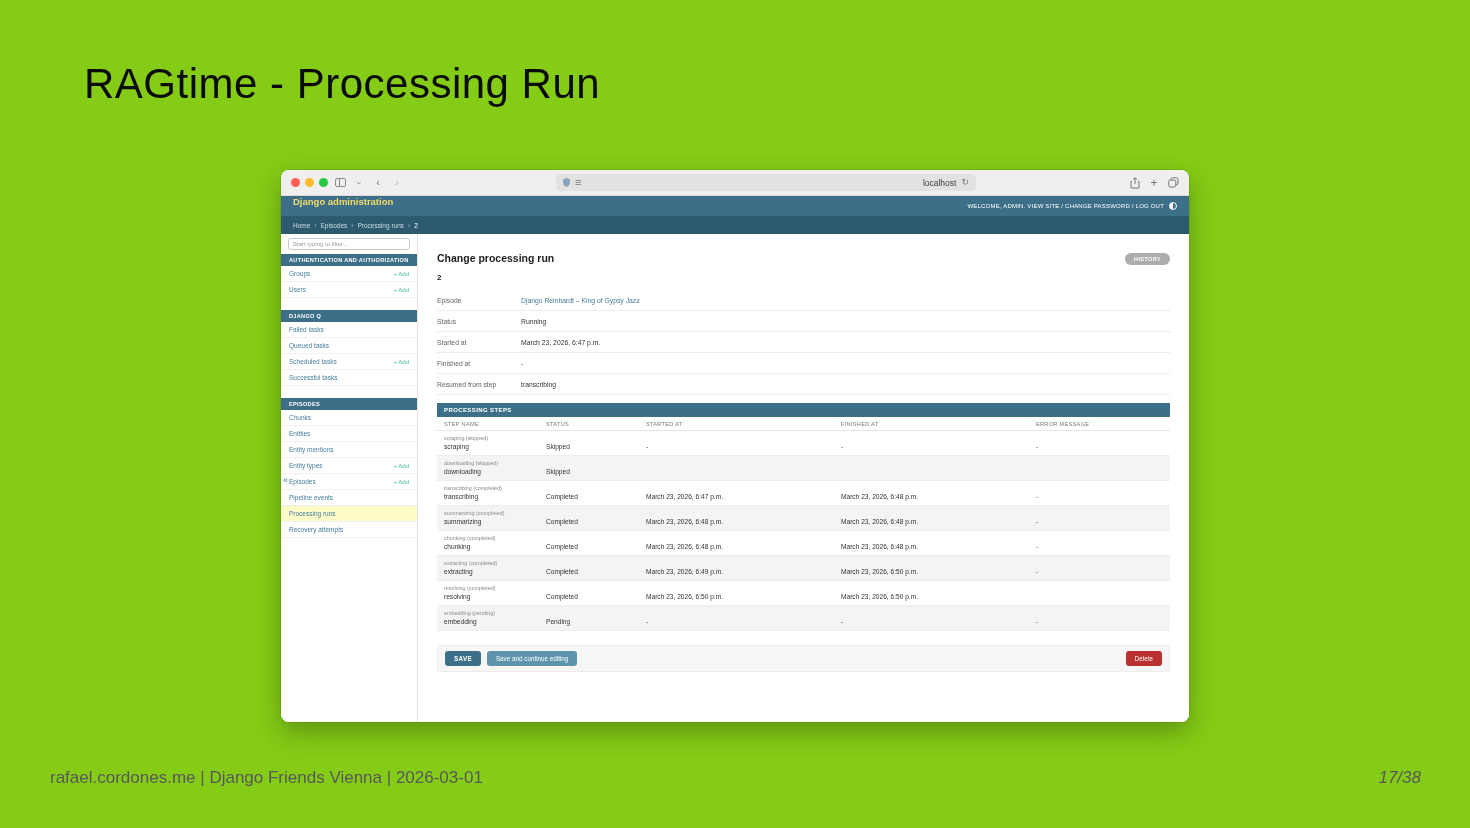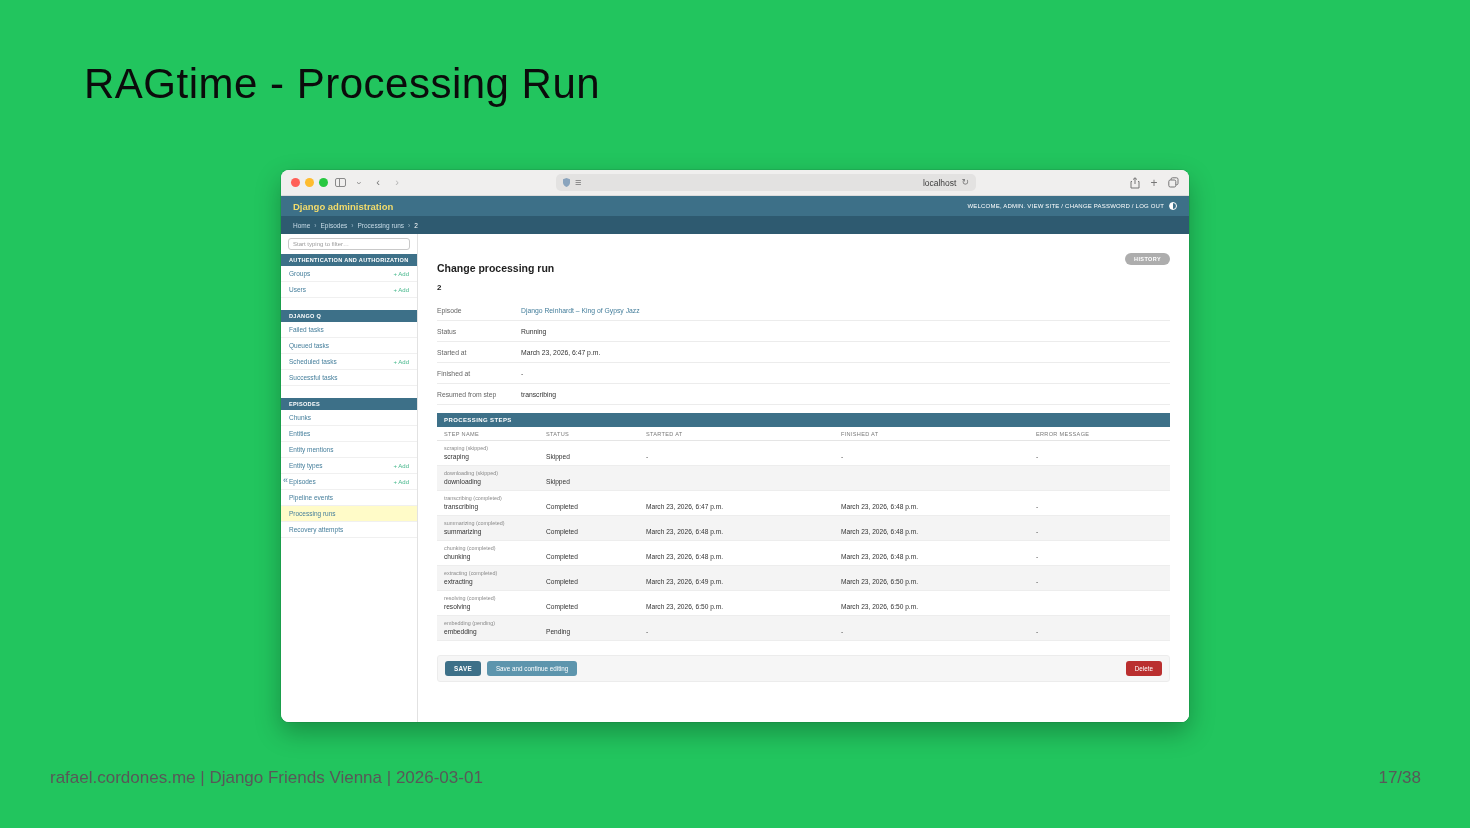--- a/index.html
+++ b/index.html
@@ -1,22 +1,22 @@
 <!DOCTYPE html>
 <html><head>
 <meta charset="utf-8">
 <style>
   * { margin:0; padding:0; box-sizing:border-box; }
   html,body { width:1470px; height:828px; }
   body { font-family:"Liberation Sans", sans-serif; background:#fff; }
-  .slide { position:relative; width:1470px; height:828px; background:#22c55e; overflow:hidden; }
+  .slide { position:relative; width:1470px; height:828px; background:#84cc16; overflow:hidden; }
 
   .slide-title { position:absolute; left:84px; top:60px; font-size:42px; font-weight:400; color:#0b0b0b; letter-spacing:.5px; }
   .footer-left { position:absolute; left:50px; top:768px; font-size:17px; color:#585858; }
-  .footer-right { position:absolute; right:49px; top:768px; font-size:17px; color:#585858; }
+  .footer-right { position:absolute; right:49px; top:768px; font-size:17px; color:#585858;font-style:italic; }
 
   
   .browser { position:absolute; left:281px; top:170px; width:908px; height:552px; background:#fff;
              border-radius:8px; overflow:hidden; display:flex; flex-direction:column;
              box-shadow:0 10px 26px rgba(0,0,0,.28), 0 0 0 1px rgba(0,0,0,.07); }
 
   .titlebar { flex:none; height:26px; background:#f0efee; border-bottom:1px solid #dcdcdc;
               display:flex; align-items:center; padding:0 10px; gap:5px; }
   .tl { width:9px; height:9px; border-radius:50%; display:inline-block; flex:none; }
   .tl.red{background:#ff5f57}.tl.yellow{background:#febc2e}.tl.green{background:#28c840}
@@ -25,21 +25,21 @@
   .tb-icon.chev { transform:rotate(90deg); font-size:9px; }
   .tb-icon.dim { color:#b5b5b5; }
   .sidebar-glyph { width:11px; height:9px; border:1px solid #8a8a8a; border-radius:2px; position:relative; }
   .sidebar-glyph::before { content:""; position:absolute; left:3px; top:0; bottom:0; width:1px; background:#8a8a8a; }
   .addressbar { width:420px; height:17px; margin:0 auto; background:#e3e2e1; border-radius:5px;
                 display:flex; align-items:center; gap:5px; padding:0 7px; font-size:8.5px; color:#3d3d3d; }
   .addressbar .url { flex:1; text-align:right; }
   .right-cluster { display:flex; align-items:center; gap:7px; margin-left:2px; }
 
   
-  .dj-header { flex:none; height:20px; background:#3d7088; display:flex; align-items:center; padding:0 12px; }
+  .dj-header { flex:none; height:20px; background:#3d7088; display:flex; padding:0 12px; }
   .dj-brand { color:#f3dc6b; font-size:9.5px; font-weight:700; cursor:pointer; }
   .dj-usertools { margin-left:auto; display:flex; align-items:center; gap:5px; color:#fff; font-size:6px; letter-spacing:.2px; }
   .theme-toggle { width:8px; height:8px; border-radius:50%; border:1px solid #fff; flex:none;
                   background:linear-gradient(90deg,#fff 50%, transparent 50%); cursor:pointer; }
 
   .dj-breadcrumbs { flex:none; height:18px; background:#2e5a70; display:flex; align-items:center; gap:4px;
                     padding:0 12px; font-size:6.5px; color:#fff; }
   .dj-breadcrumbs .crumb-link { color:#c8dce8; cursor:pointer; }
   .dj-breadcrumbs .sep { color:#9fbccb; }
 
@@ -54,21 +54,21 @@
   .mod-title { background:#3d7088; color:#fff; font-size:5.6px; font-weight:700; letter-spacing:.3px;
                padding:3px 8px; text-transform:uppercase; }
   .nav-item { height:16px; display:flex; align-items:center; justify-content:space-between;
               padding:0 8px; border-bottom:1px solid #f0f0f0; font-size:6.5px; }
   .nav-label { color:#447e9b; cursor:pointer; }
   .nav-add { color:#44b78b; font-size:6px; cursor:pointer; white-space:nowrap; }
   .nav-item.selected { background:#fffbc8; }
   .collapse-toggle { position:absolute; left:2px; top:241px; color:#447e9b; font-size:9px; cursor:pointer; }
 
   
-  .content { flex:1; min-width:0; position:relative; padding:28px 19px 0; background:#fff; }
+  .content { flex:1; min-width:0; position:relative; padding:18px 19px 0; background:#fff; }
   .history-btn { position:absolute; top:19px; right:19px; background:#adadad; color:#fff;
                  font-size:5.5px; font-weight:700; letter-spacing:.4px; padding:3px 9px; border-radius:8px; cursor:pointer; }
   .page-heading { font-size:10.5px; font-weight:700; color:#1e1e1e; margin-bottom:9px; }
   .object-id { font-size:8px; font-weight:700; color:#1e1e1e; margin-bottom:8px; }
 
   .frow { display:flex; align-items:flex-start; border-bottom:1px solid #ececec; padding:7px 0 6px; font-size:6.8px; }
   .flabel { flex:none; width:84px; color:#666; }
   .fvalue { color:#333; }
   .fvalue.link { color:#447e9b; cursor:pointer; }
 

